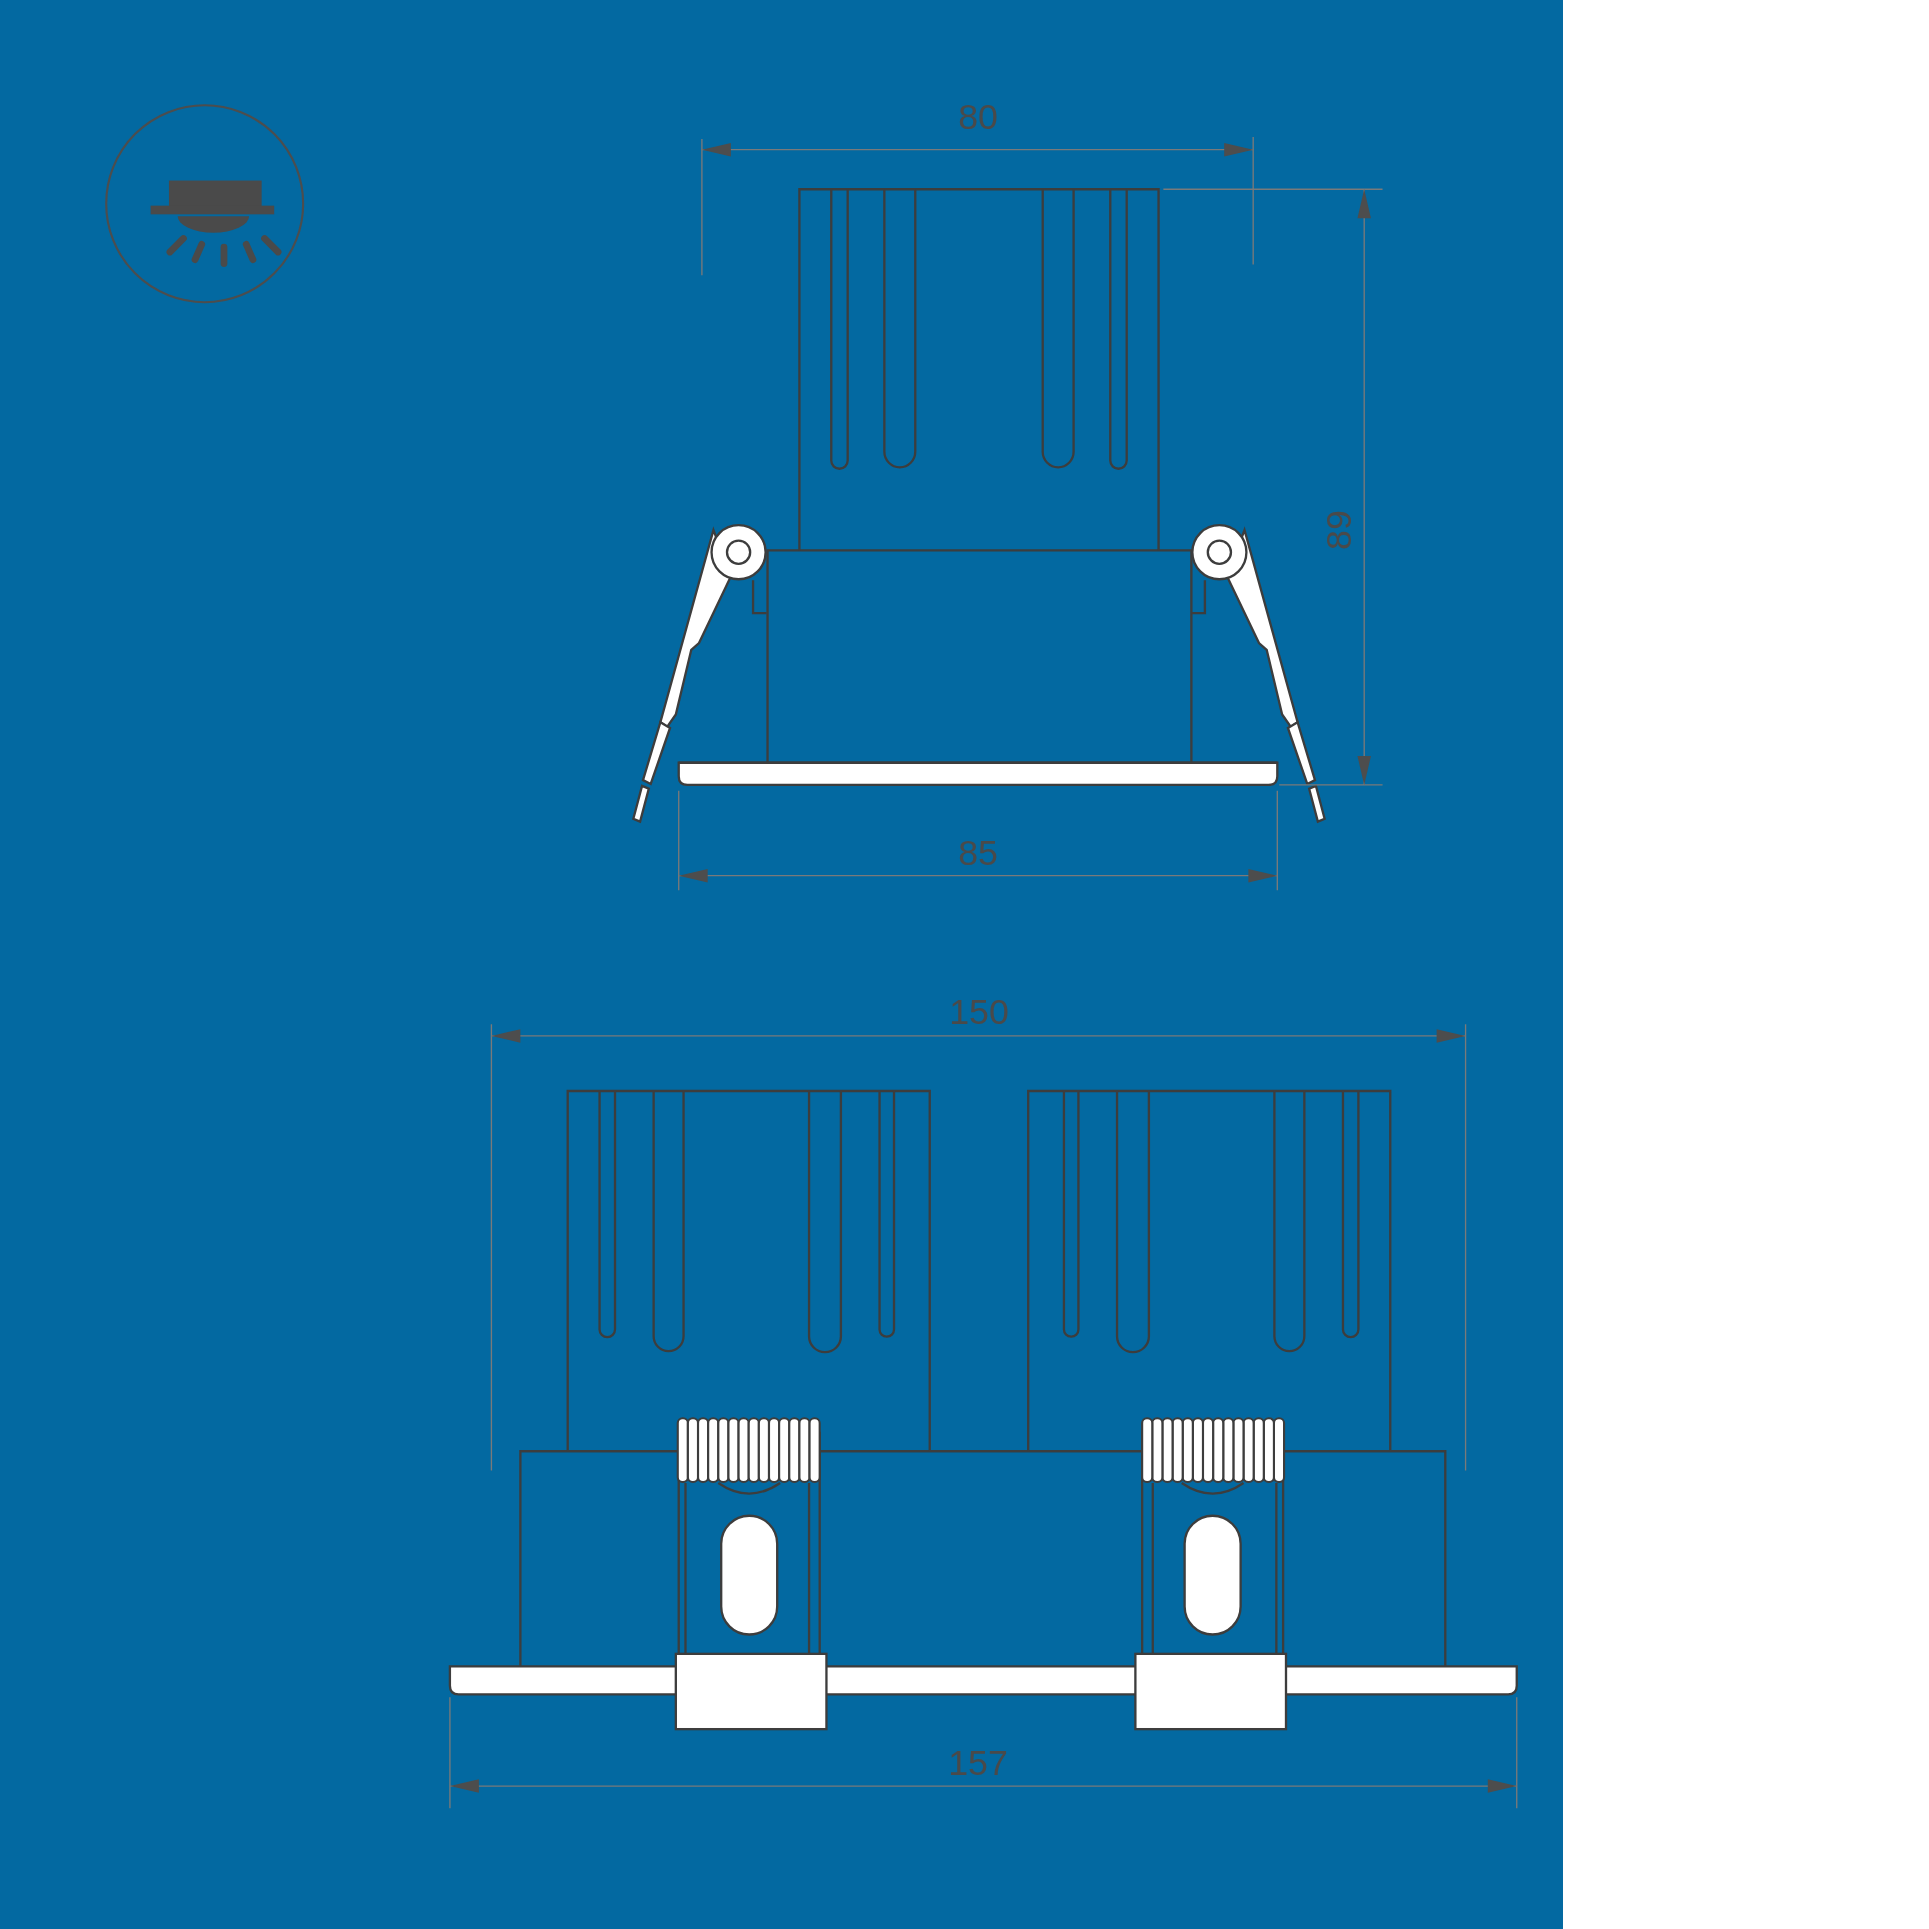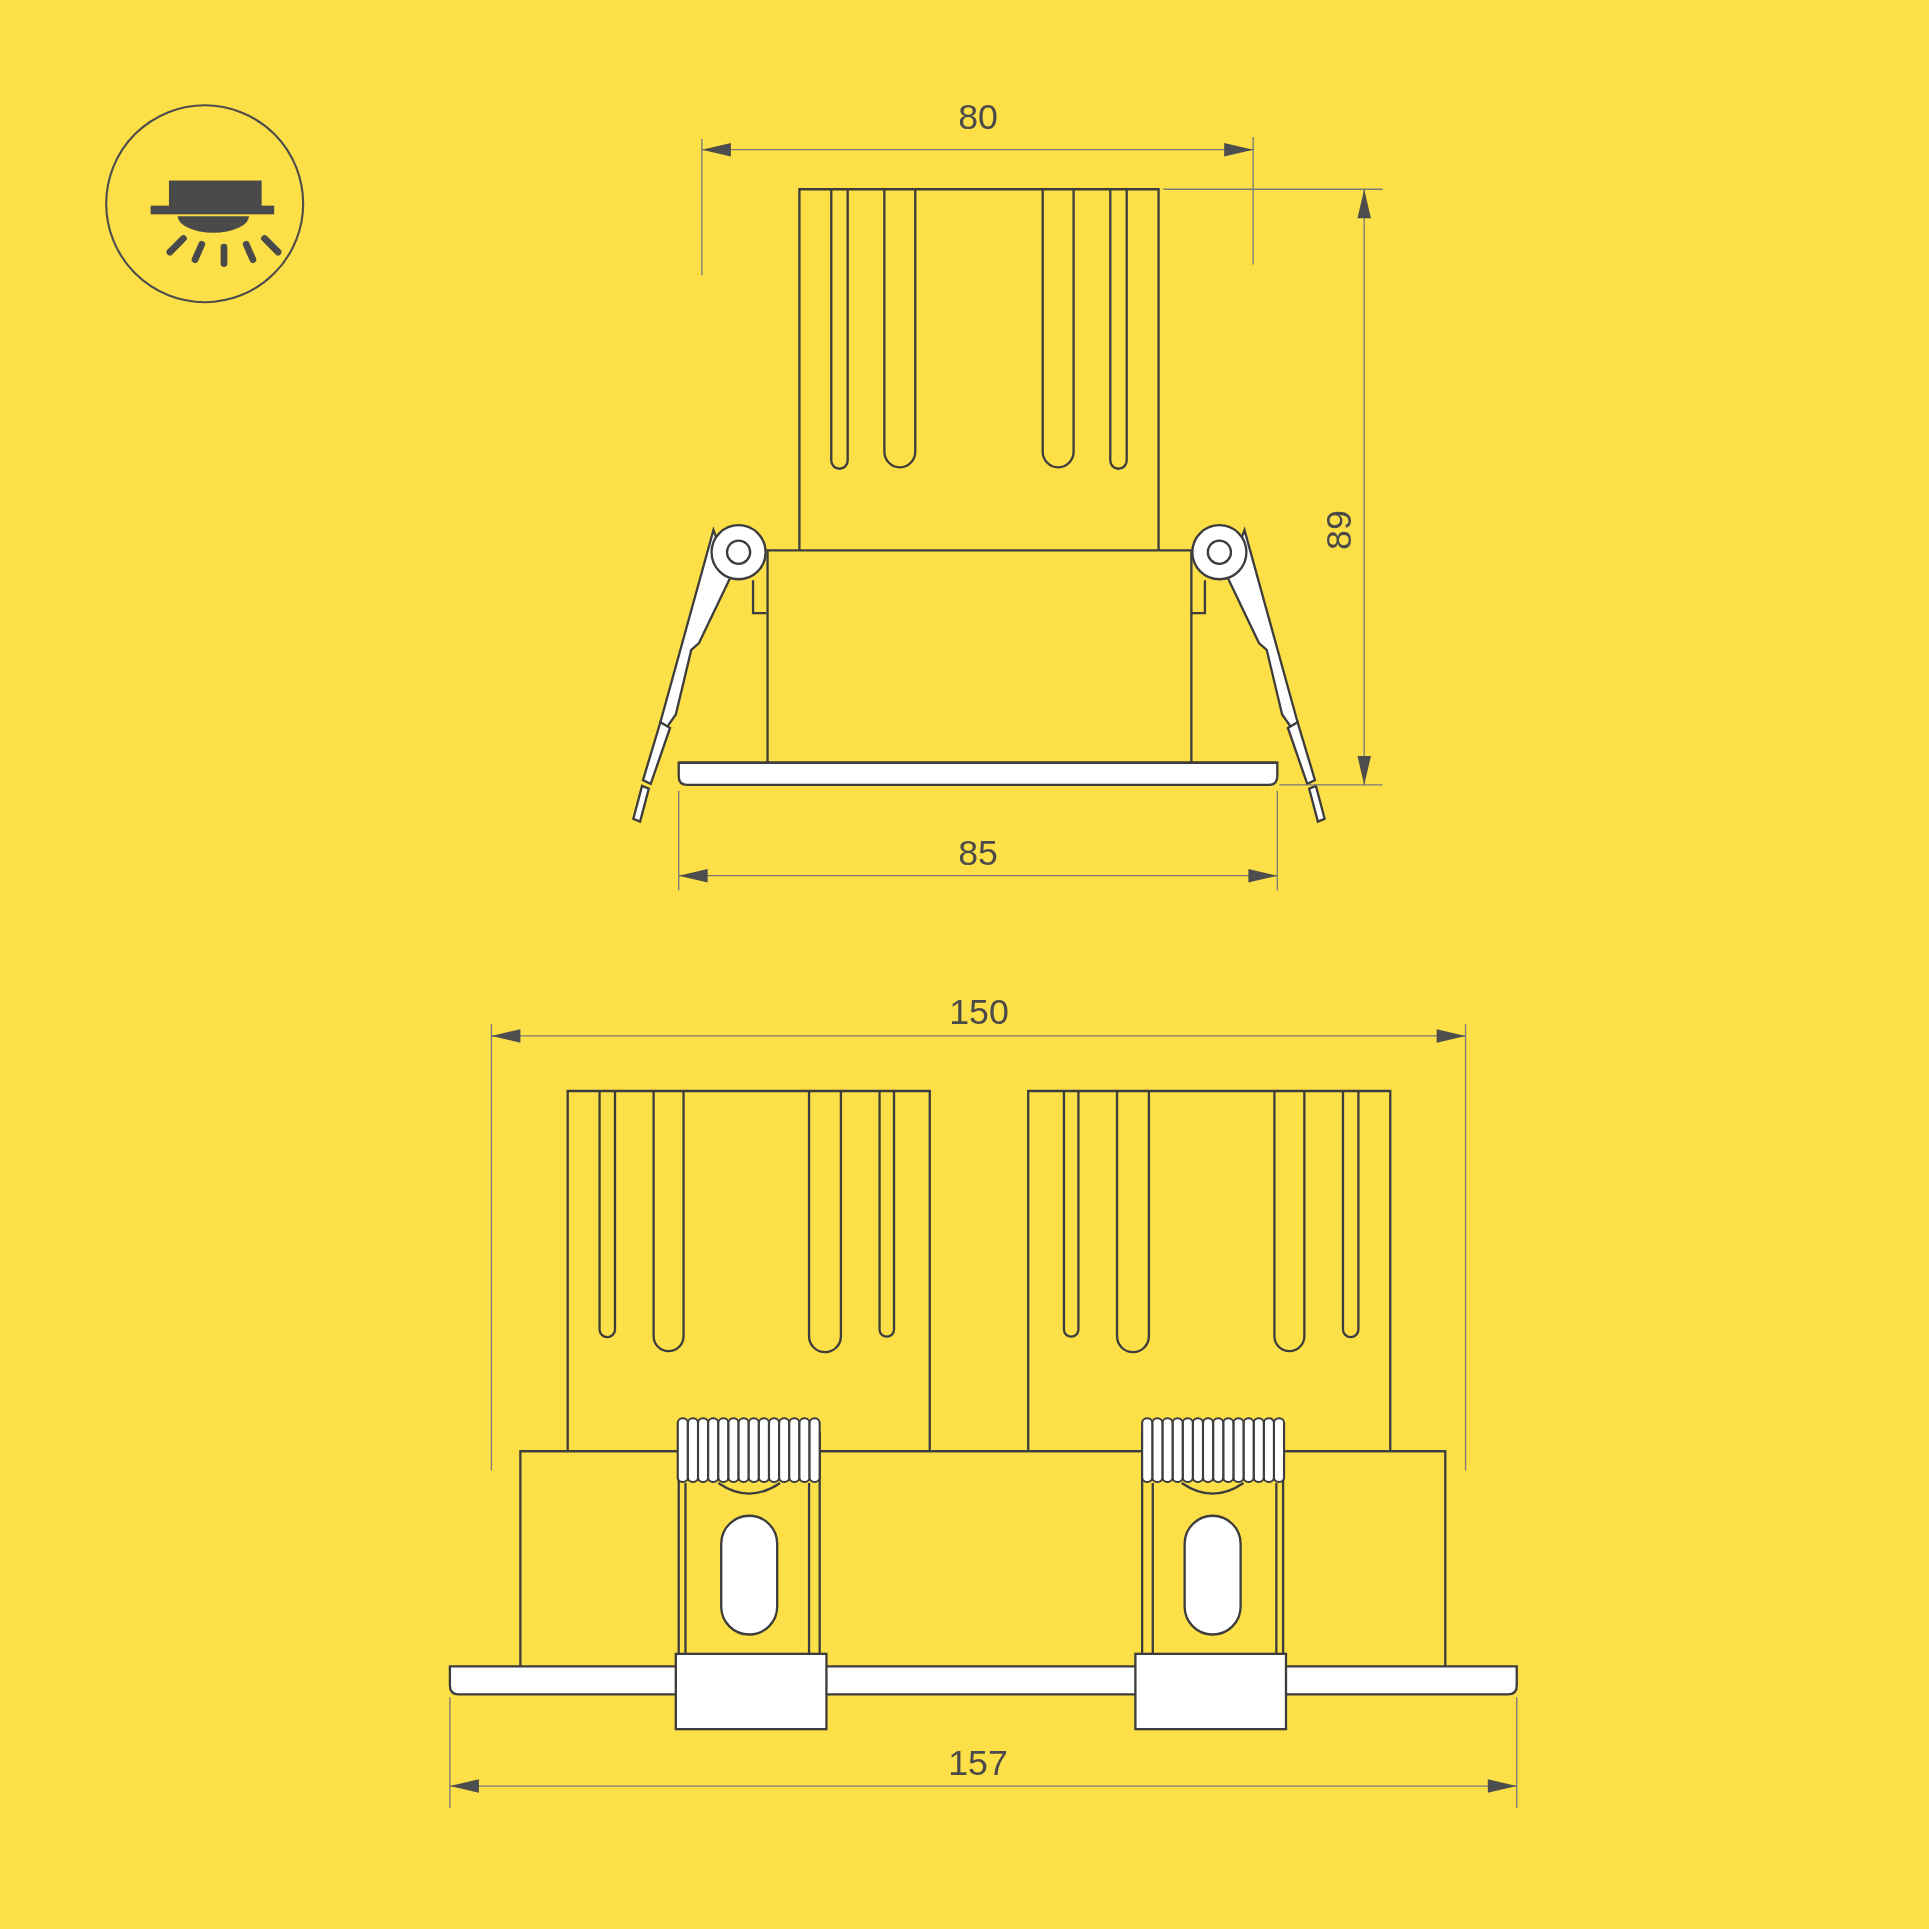--- a/index.html
+++ b/index.html
@@ -1,16 +1,16 @@
 <!DOCTYPE html>
 <html><head>
 <meta charset="utf-8">
 <style>
   html,body{margin:0;padding:0;background:#ffffff;}
-  .stage{position:relative;width:1929px;height:1929px;background:#fde047;overflow:hidden;}
+  .stage{position:relative;width:1563px;height:1929px;background:#0369a1;overflow:hidden;}
   svg{display:block;}
   text{font-family:"Liberation Sans","DejaVu Sans",sans-serif;font-size:37px;fill:#4a4a4a;}
   .part{stroke:#3d3d3d;stroke-width:2.4;fill:none;stroke-linecap:butt;stroke-linejoin:miter;}
   .partfill{stroke:#3d3d3d;stroke-width:2.4;fill:#ffffff;}
   .dim{stroke:#7a7a7a;stroke-width:1.4;fill:none;}
   .arrow{fill:#4d4d4d;stroke:none;}
   .iconline{stroke:#4d4d4d;stroke-width:2.2;fill:none;}
   .iconfill{fill:#4a4a4a;stroke:none;}
   .ray{stroke:#4a4a4a;stroke-width:7;stroke-linecap:round;fill:none;}
 </style>

